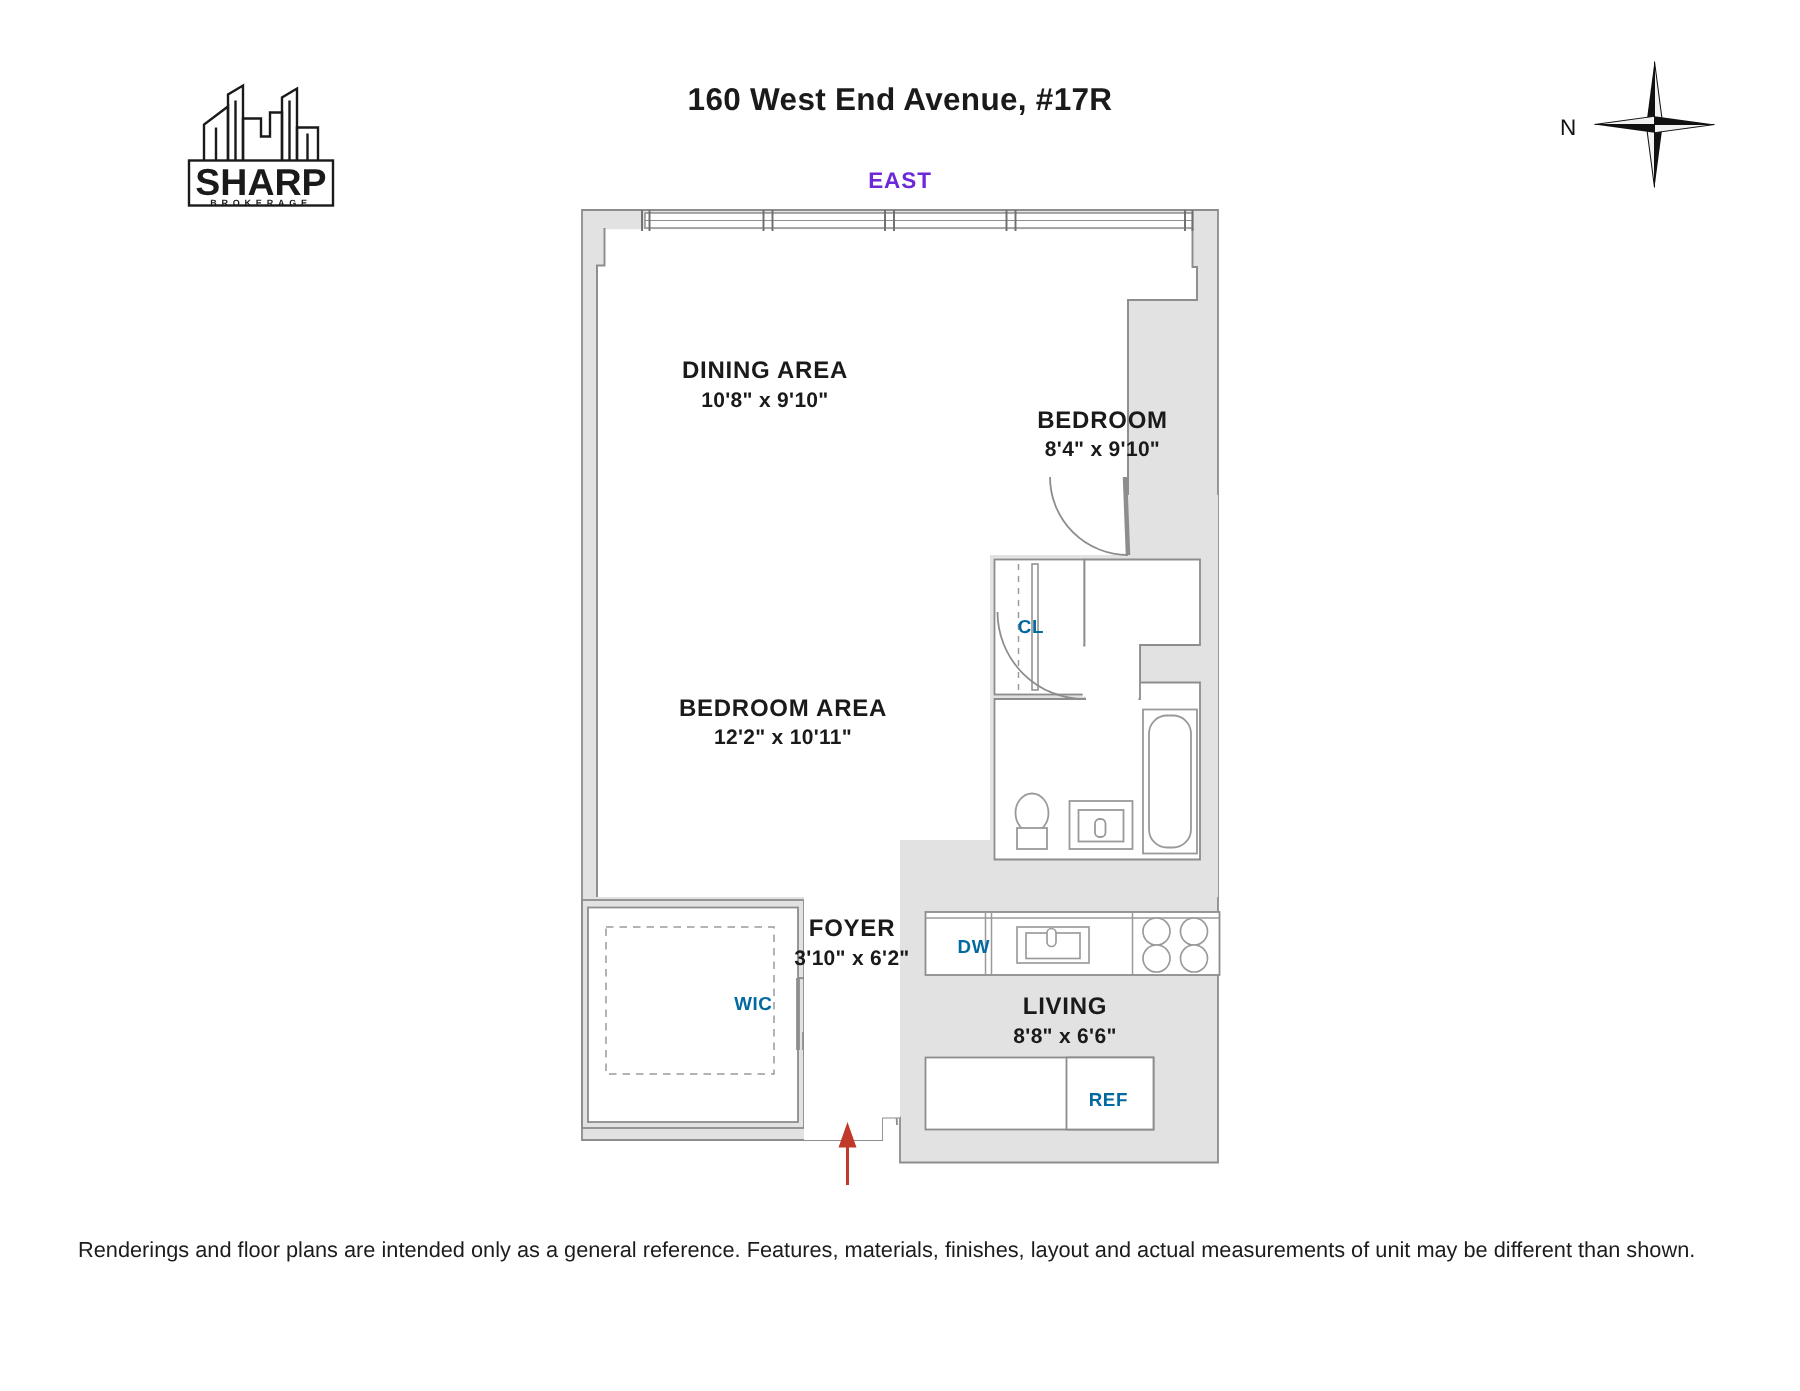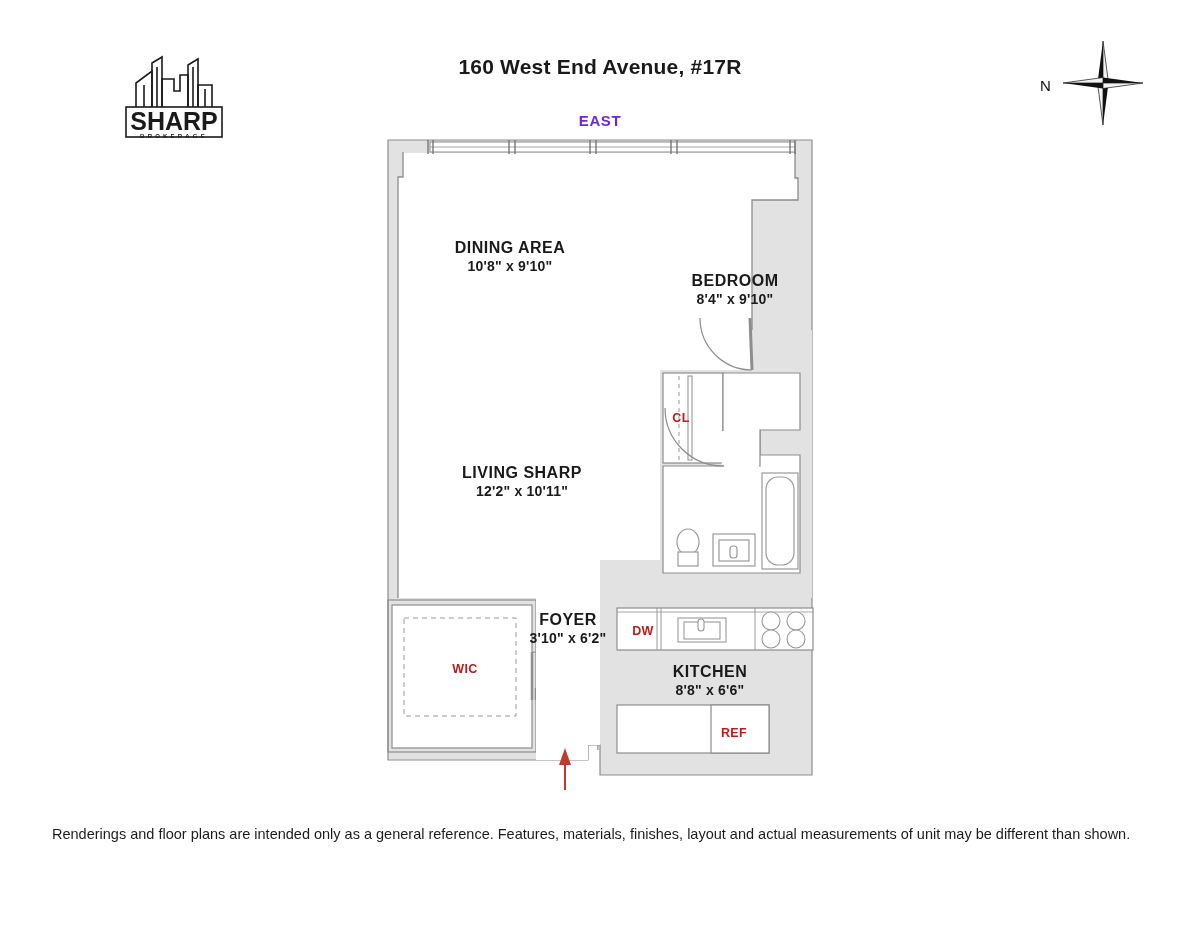--- a/index.html
+++ b/index.html
@@ -89,23 +89,23 @@
     display: block;
     font-size: 14px;
     font-weight: 600;
     letter-spacing: 0.2px;
   }
   .tag-label {
     position: absolute;
     font-size: 12.5px;
     font-weight: 600;
     letter-spacing: 0.4px;
-    color: #b91c1c;
+    color: #0369a1;
     white-space: nowrap;
-    text-align: center;
+    text-align: right;
   }
 
   #label-dining  { left: 400px;  top: 238px; width: 220px; }
   #label-bedroom { left: 625px;  top: 230px; width: 220px; margin-top: 41px; }
   #label-living  { left: 412px;  top: 463px; width: 220px; }
   #label-foyer   { left: 488px;  top: 610px; width: 160px; }
   #label-kitchen { left: 610px;  top: 662px; width: 200px; }
   #label-wic     { left: 415px;  top: 662px; width: 100px; }
   #label-cl      { left: 666px;  top: 411px; width: 30px; }
   #label-dw      { left: 626px;  top: 624px; width: 34px; }
@@ -357,31 +357,31 @@
   <span class="rm-name">DINING AREA</span>
   <span class="rm-dim">10'8" x 9'10"</span>
 </div>
 
 <div class="room-label" id="label-bedroom">
   <span class="rm-name">BEDROOM</span>
   <span class="rm-dim">8'4" x 9'10"</span>
 </div>
 
 <div class="room-label" id="label-living">
-  <span class="rm-name">LIVING SHARP</span>
+  <span class="rm-name">BEDROOM AREA</span>
   <span class="rm-dim">12'2" x 10'11"</span>
 </div>
 
 <div class="room-label" id="label-foyer">
   <span class="rm-name">FOYER</span>
   <span class="rm-dim">3'10" x 6'2"</span>
 </div>
 
 <div class="room-label" id="label-kitchen">
-  <span class="rm-name">KITCHEN</span>
+  <span class="rm-name">LIVING</span>
   <span class="rm-dim">8'8" x 6'6"</span>
 </div>
 
 <div class="tag-label" id="label-wic">WIC</div>
 <div class="tag-label" id="label-cl">CL</div>
 <div class="tag-label" id="label-dw">DW</div>
 <div class="tag-label" id="label-ref">REF</div>
 
 <div id="disclaimer">Renderings and floor plans are intended only as a general reference. Features, materials, finishes, layout and actual measurements of unit may be different than shown.</div>
 

